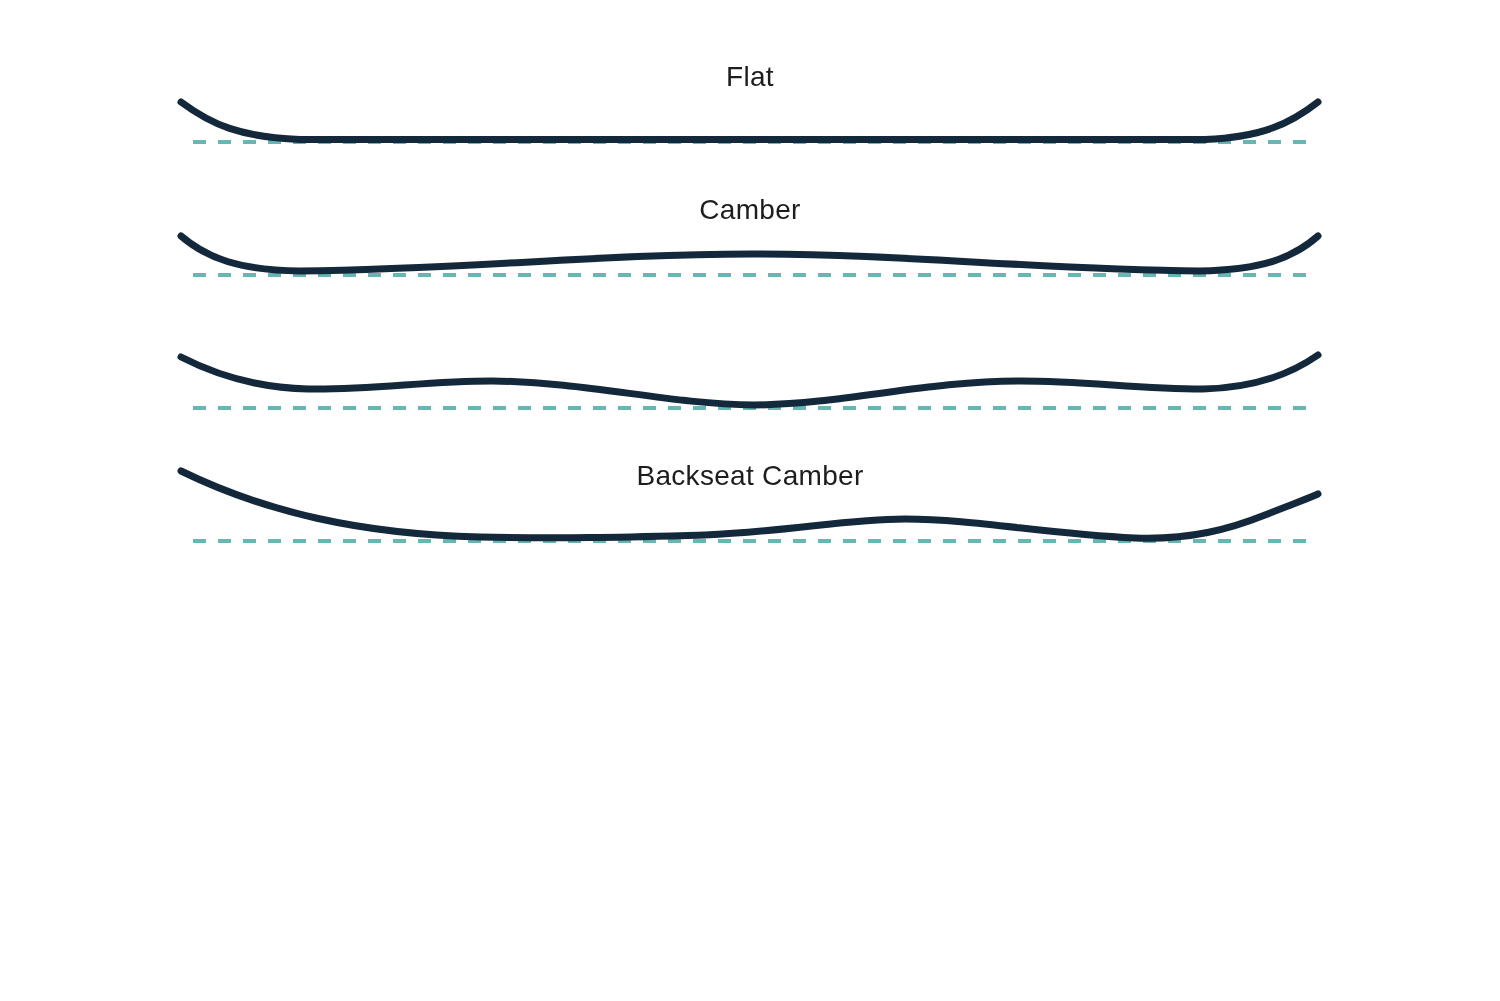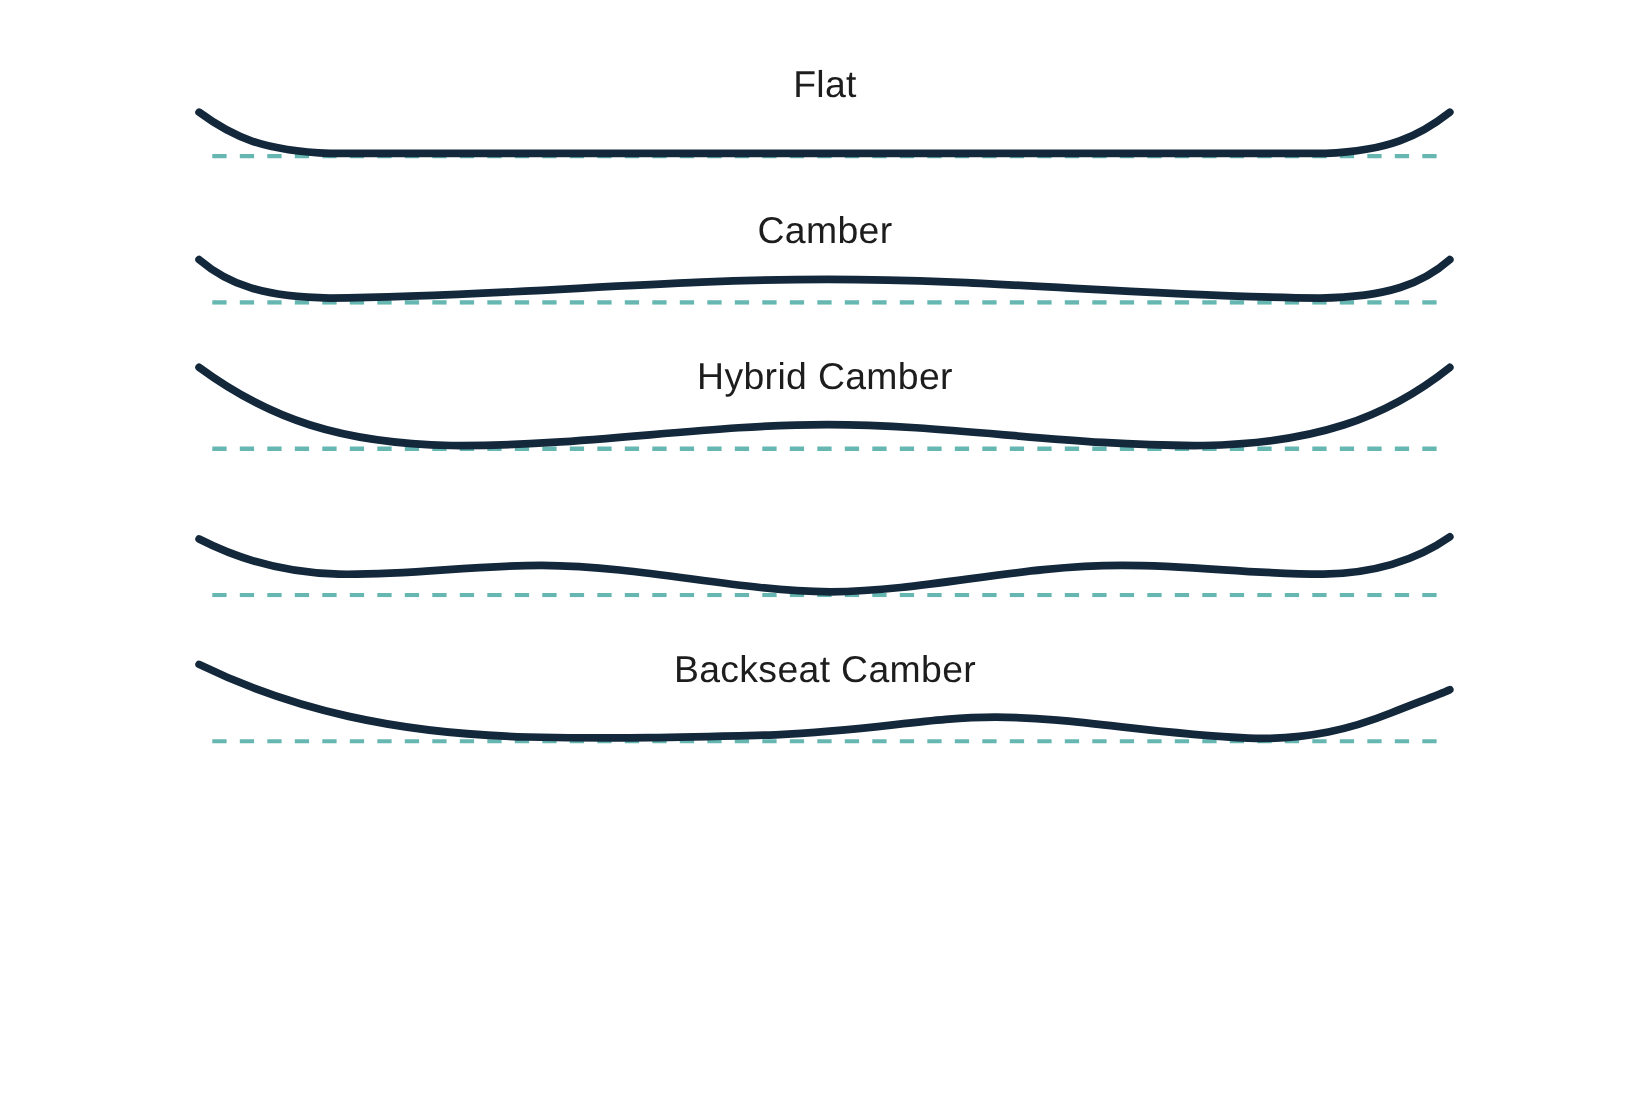--- a/index.html
+++ b/index.html
@@ -42,21 +42,21 @@
     stroke-width: 7;
     stroke-linecap: round;
     stroke-linejoin: round;
   }
   .profile-label {
     position: absolute;
     top: 49px;
     left: 0;
     right: 0;
     text-align: center;
-    font-size: 34px;
+    font-size: 28px;
     line-height: 34px;
     color: var(--label-color, #1d1d1d);
     letter-spacing: 0.3px;
   }
 </style>
 </head>
 <body>
 
 <main class="camber-diagram">
   <section class="profile-row">
@@ -69,27 +69,20 @@
 
   <section class="profile-row">
     <svg class="profile-svg" viewBox="0 0 1500 133" xmlns="http://www.w3.org/2000/svg" aria-hidden="true">
       <path class="baseline" d="M193 131 H1318"></path>
       <path class="board" d="M181 92 C208 115 240 126 300 127 C470 125 600 110 752 110 C905 110 1030 125 1200 127 C1262 126 1293 114 1318 92"></path>
     </svg>
     <div class="profile-label">Camber</div>
   </section>
 
 
-  <section class="profile-row">
-    <svg class="profile-svg" viewBox="0 0 1500 133" xmlns="http://www.w3.org/2000/svg" aria-hidden="true">
-      <path class="baseline" d="M193 131 H1318"></path>
-      <path class="board" d="M181 57 C245 104 310 126 410 128 C530 129 640 109 752 109 C864 109 974 129 1094 128 C1194 126 1259 104 1318 57"></path>
-    </svg>
-    <div class="profile-label">Hybrid Camber</div>
-  </section>
 
   <section class="profile-row">
     <svg class="profile-svg" viewBox="0 0 1500 133" xmlns="http://www.w3.org/2000/svg" aria-hidden="true">
       <path class="baseline" d="M193 131 H1318"></path>
       <path class="board" d="M181 80 C222 101 262 111 308 112 C375 113 425 104 492 104 C590 105 665 127 755 128 C845 127 925 104 1020 104 C1087 104 1137 112 1203 112 C1252 111 1288 99 1318 78"></path>
     </svg>
   </section>
 
   <section class="profile-row">
     <svg class="profile-svg" viewBox="0 0 1500 133" xmlns="http://www.w3.org/2000/svg" aria-hidden="true">

